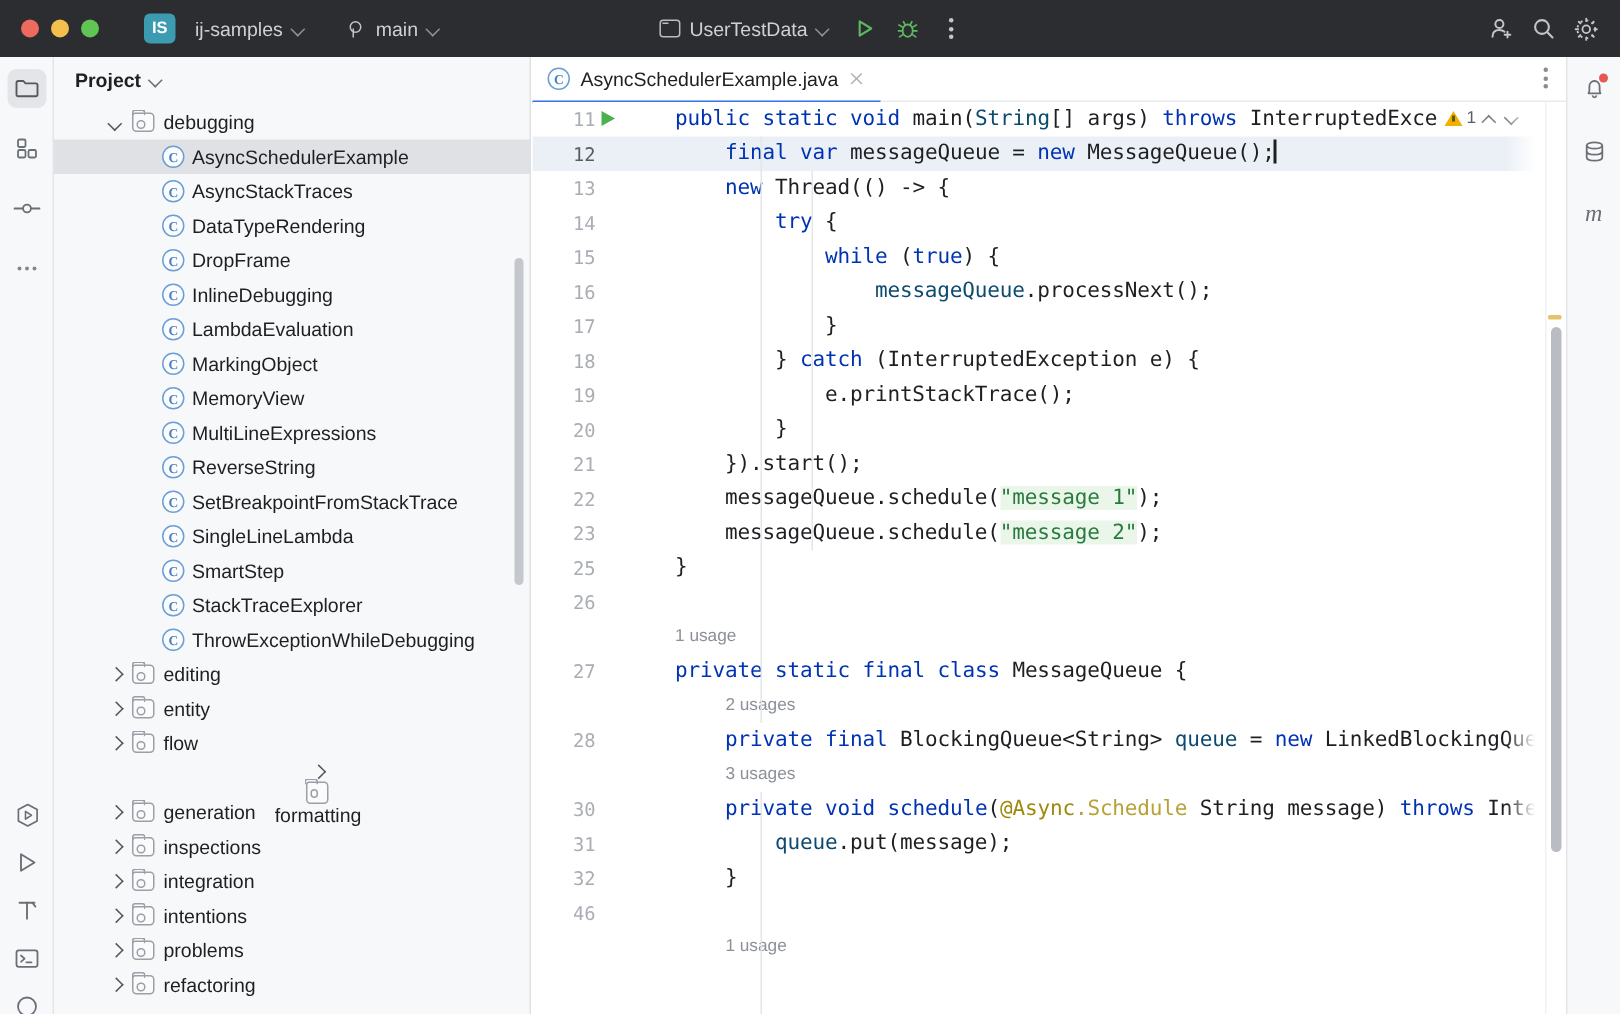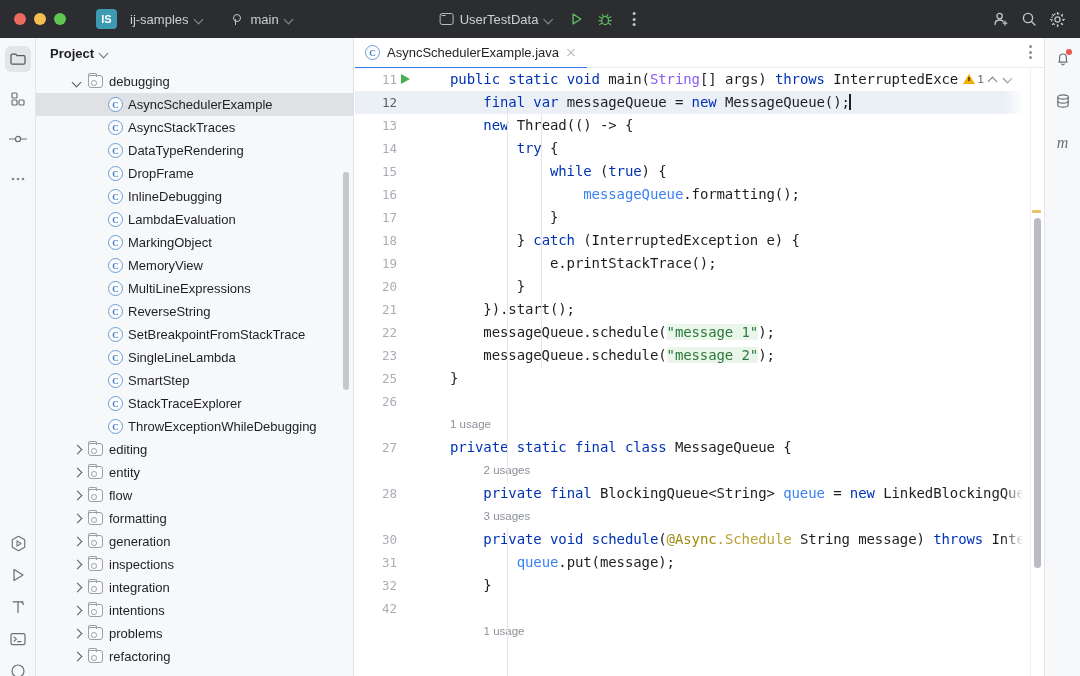--- a/index.html
+++ b/index.html
@@ -161,24 +161,24 @@
   }
   .hint{
     position:absolute; left:95px; top:0; line-height:23px; white-space:pre;
     font-family:"Liberation Sans", sans-serif; font-size:11.5px; color:#8c9099;
   }
   .indent-guide{ position:absolute; width:1px; background:#e4e6ea; }
 
   
   .kw{ color:#0033b3; }
   .str{ color:#2b7a3d; background:#eaf6ea; }
-  .fld{ color:#3b82f6; }
+  .fld{ color:#0c4a6e; }
   .ann{ color:#9e880d; }
   .annm{ color:#b9a136; }
-  .cls{ color:#8b5cf6; }
+  .cls{ color:#0c4a6e; }
 
   
   .inspect{
     position:absolute; right:30px; top:5px; display:flex; align-items:center; gap:3px;
     font-size:11.5px; color:#5a5d63;
   }
   .warn-tri{ width:0;height:0;border-left:6px solid transparent;border-right:6px solid transparent;border-bottom:10.5px solid #f0b000; position:relative;}
   .warn-tri::after{content:"";position:absolute;left:-1px;top:3px;width:2px;height:4px;background:#6b5200;}
   .chv{ width:12px;height:12px;position:relative;}
   .chv.up::after{content:"";position:absolute;left:2px;top:4.5px;width:6px;height:6px;border-left:1.3px solid #7a7e85;border-top:1.3px solid #7a7e85;transform:rotate(45deg);}
@@ -430,21 +430,21 @@
           <div class="trow" style="padding-left: 34px;">
             <span class="twist closed"></span>
             <span class="ico-folder" style="margin-left: 4px;"></span>
             <span>entity</span>
           </div>
           <div class="trow" style="padding-left: 34px;">
             <span class="twist closed"></span>
             <span class="ico-folder" style="margin-left: 4px;"></span>
             <span>flow</span>
           </div>
-          <div class="trow" style="padding-left: 34px;">
+          <div class="trow" style="padding-left: 34px; flex-direction: column;">
             <span class="twist closed"></span>
             <span class="ico-folder" style="margin-left: 4px;"></span>
             <span>formatting</span>
           </div>
           <div class="trow" style="padding-left: 34px;">
             <span class="twist closed"></span>
             <span class="ico-folder" style="margin-left: 4px;"></span>
             <span>generation</span>
           </div>
           <div class="trow" style="padding-left: 34px;">
@@ -508,21 +508,21 @@
             <div class="crow">
               <span class="ln">14</span>
               <span class="ctext"><span>        </span><span class="kw">try </span><span>{</span></span>
             </div>
             <div class="crow">
               <span class="ln">15</span>
               <span class="ctext"><span>            </span><span class="kw">while </span><span>(</span><span class="kw">true</span><span>) {</span></span>
             </div>
             <div class="crow">
               <span class="ln">16</span>
-              <span class="ctext"><span>                </span><span class="fld">messageQueue</span><span>.formatting();</span></span>
+              <span class="ctext"><span>                </span><span class="fld">messageQueue</span><span>.processNext();</span></span>
             </div>
             <div class="crow">
               <span class="ln">17</span>
               <span class="ctext"><span>            }</span></span>
             </div>
             <div class="crow">
               <span class="ln">18</span>
               <span class="ctext"><span>        } </span><span class="kw">catch </span><span>(InterruptedException e) {</span></span>
             </div>
             <div class="crow">
@@ -579,21 +579,21 @@
             </div>
             <div class="crow">
               <span class="ln">31</span>
               <span class="ctext"><span>        </span><span class="fld">queue</span><span>.put(message);</span></span>
             </div>
             <div class="crow">
               <span class="ln">32</span>
               <span class="ctext"><span>    }</span></span>
             </div>
             <div class="crow">
-              <span class="ln">42</span>
+              <span class="ln">46</span>
               <span class="ctext"></span>
             </div>
             <div class="crow">
               <span class="ln"></span>
               <span class="hint" style="left: 128.6px;">1 usage</span>
             </div>
           </div>
 
         <div class="indent-guide" style="left:152px; top:23px; height:391px;"></div>
         <div class="indent-guide" style="left:186px; top:46px; height:253px;"></div>

